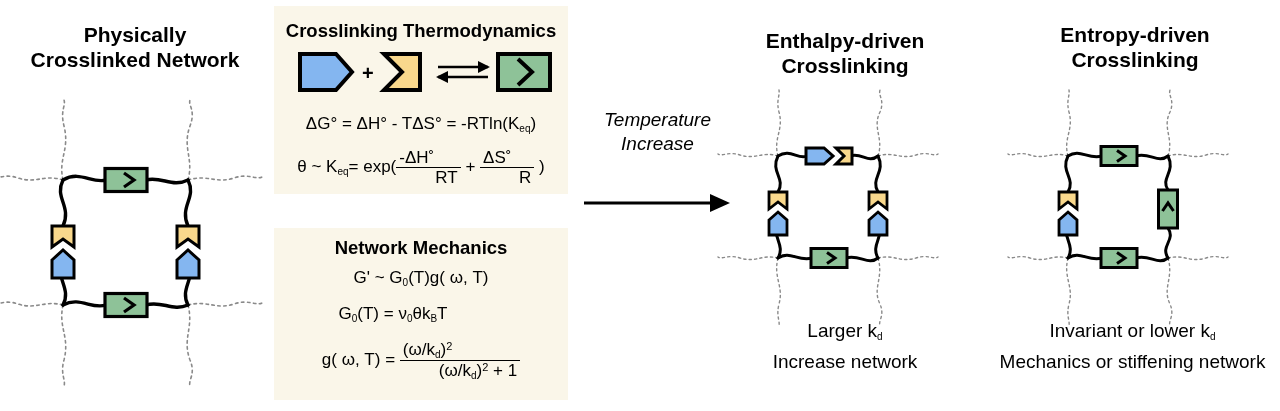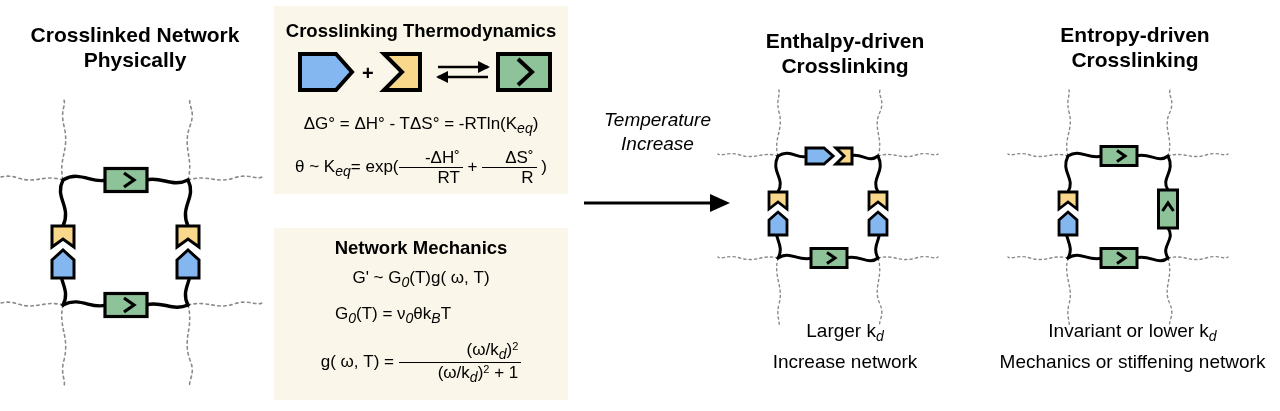--- a/index.html
+++ b/index.html
@@ -32,48 +32,48 @@
   .box-title{
     font-weight:bold;
     font-size:18.5px;
     text-align:center;
   }
   .eqn{
     font-size:17px;
     text-align:center;
     white-space:nowrap;
   }
-  sub{font-size:14px;vertical-align:-0.25em;font-style:italic;}
+  sub{font-size:10px;vertical-align:-0.25em;}
   sup{font-size:11px;vertical-align:0.45em;}
 
   .frac{
     display:inline-block;
     vertical-align:middle;
-    text-align:right;
+    text-align:left;
     line-height:1.12;
   }
   .frac .num{display:block;border-bottom:1.6px solid #000;padding:0 3px;}
   .frac .den{display:block;padding:0 3px;margin-left:36px;}
 
   .arrow-label{
     font-style:italic;
     font-size:19px;
     line-height:24px;
     text-align:center;
   }
   svg{display:block;overflow:visible;}
 </style>
 </head>
 <body>
 
 <div class="stage">
 
   <div class="abs panel-title" style="left:0px;top:22px;width:270px;">
+    <div>Physically</div>
     <div>Crosslinked Network</div>
-    <div>Physically</div>
   </div>
 
   <div class="abs" style="left:0px;top:110px;width:270px;height:240px;">
     <svg width="270" height="240" viewBox="0 0 270 240">
       <g stroke="#8A8A8A" stroke-width="1.6" fill="none" stroke-dasharray="2.5,3.5" stroke-linecap="round">
         <path d="M63,70 C58,48 70,40 64,16 C60,0 66,-4 64,-10"></path>
         <path d="M188,70 C194,48 182,38 190,16 C196,0 188,-4 190,-10"></path>
         <path d="M63,70 C44,64 36,74 18,68 C4,63 -2,70 -8,67"></path>
         <path d="M188,70 C208,64 216,74 234,68 C248,63 256,70 262,67"></path>
         <path d="M63,195 C44,190 36,200 18,194 C4,189 -2,196 -8,193"></path>

